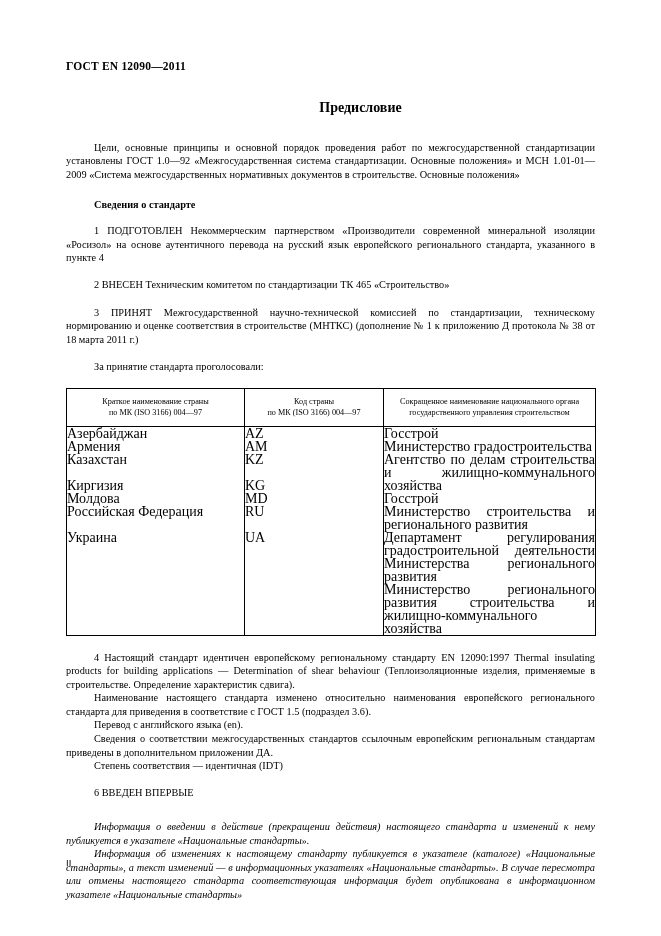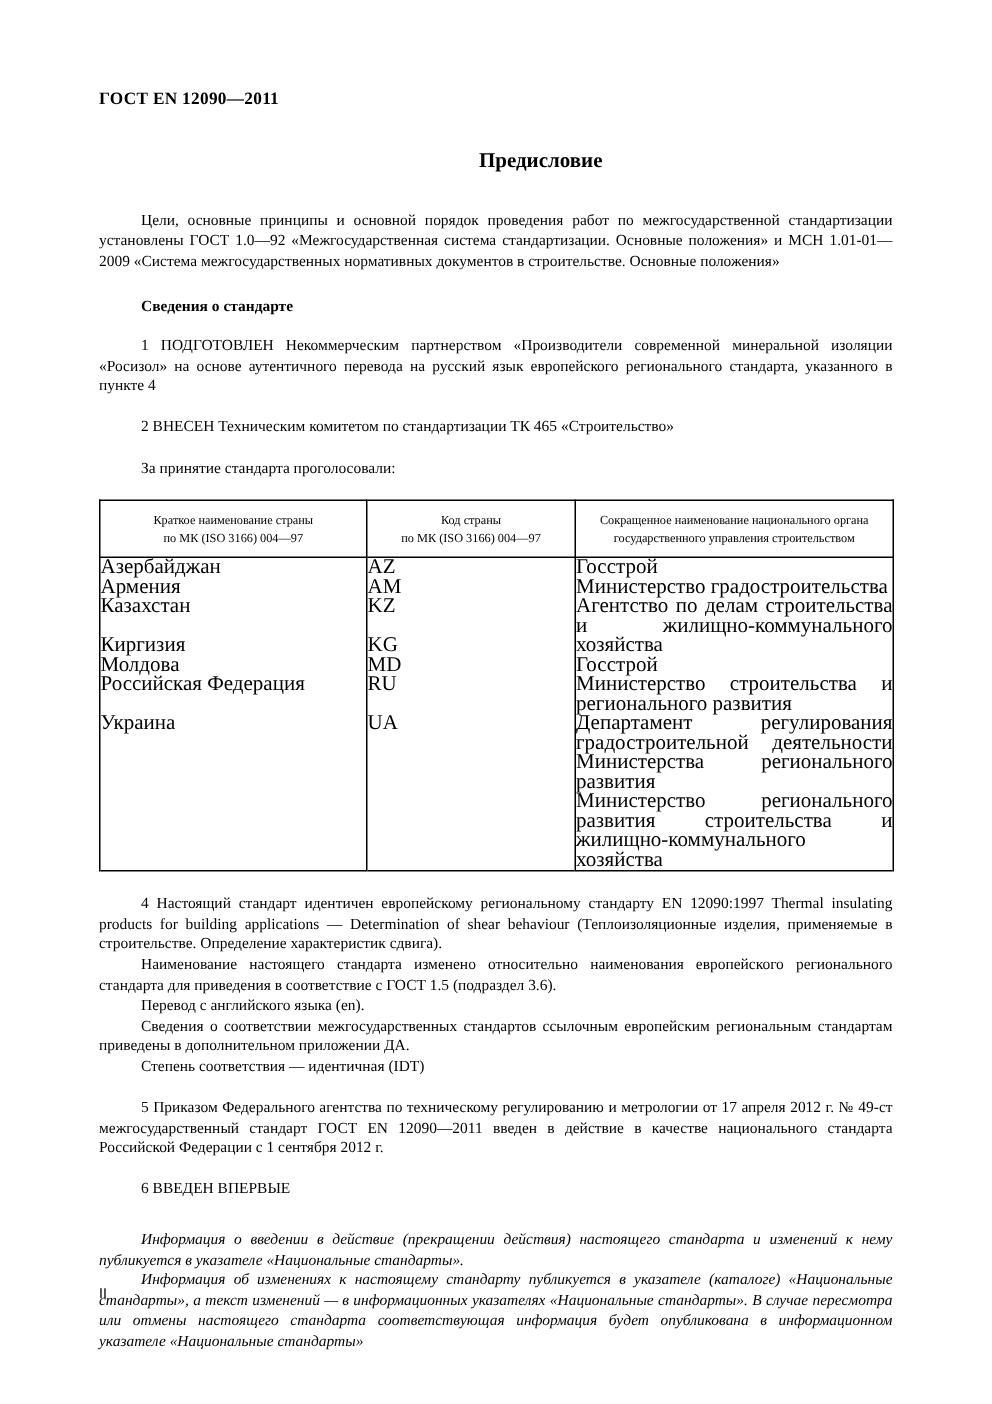--- a/index.html
+++ b/index.html
@@ -121,20 +121,21 @@
     <div class="doc-header">ГОСТ EN 12090—2011</div>
 
     <div class="doc-title">Предисловие</div>
 
     <p class="para indent">Цели, основные принципы и основной порядок проведения работ по межгосударственной стандартизации установлены ГОСТ 1.0—92 «Межгосударственная система стандартизации. Основные положения» и МСН 1.01-01—2009 «Система межгосударственных нормативных документов в строительстве. Основные положения»</p>
 
     <div class="subhead">Сведения о стандарте</div>
 
     <p class="para indent gapsm">1  ПОДГОТОВЛЕН Некоммерческим партнерством «Производители современной минеральной изоляции «Росизол» на основе аутентичного перевода на русский язык европейского регионального стандарта, указанного в пункте 4</p>
     <p class="para indent gap">2  ВНЕСЕН Техническим комитетом по стандартизации ТК 465 «Строительство»</p>
+    <p class="para indent gap">3  ПРИНЯТ Межгосударственной научно-технической комиссией по стандартизации, техническому нормированию и оценке соответствия в строительстве (МНТКС) (дополнение № 1 к приложению Д протокола № 38 от 18 марта 2011 г.)</p>
     <p class="para indent gap">За принятие стандарта проголосовали:</p>
 
     <table class="vote-table">
       <colgroup>
         <col class="col-name">
         <col class="col-code">
         <col class="col-org">
       </colgroup>
       <thead>
         <tr>
@@ -190,21 +191,20 @@
         </tr>
       </tbody>
     </table>
 
     <p class="para indent" style="margin-top:15px">4  Настоящий стандарт идентичен европейскому региональному стандарту EN 12090:1997 Thermal insulating products for building applications — Determination of shear behaviour (Теплоизоляционные изделия, применяемые в строительстве. Определение характеристик сдвига).</p>
     <p class="para indent">Наименование настоящего стандарта изменено относительно наименования европейского регионального стандарта для приведения в соответствие с ГОСТ 1.5 (подраздел 3.6).</p>
     <p class="para indent">Перевод с английского языка (en).</p>
     <p class="para indent">Сведения о соответствии межгосударственных стандартов ссылочным европейским региональным стандартам приведены в дополнительном приложении ДА.</p>
     <p class="para indent">Степень соответствия — идентичная (IDT)</p>
 
-    <p class="para indent gap">5  Приказом Федерального агентства по техническому регулированию и метрологии от 17 апреля 2012 г. № 49-ст межгосударственный стандарт ГОСТ EN 12090—2011 введен в действие в качестве национального стандарта Российской Федерации с 1 сентября 2012 г.</p>
     <p class="para indent gap">6  ВВЕДЕН ВПЕРВЫЕ</p>
 
     <p class="para indent italic gap" style="margin-top:20px">Информация о введении в действие (прекращении действия) настоящего стандарта и изменений к нему публикуется в указателе «Национальные стандарты».</p>
     <p class="para indent italic">Информация об изменениях к настоящему стандарту публикуется в указателе (каталоге) «Национальные стандарты», а текст изменений — в информационных указателях «Национальные стандарты». В случае пересмотра или отмены настоящего стандарта соответствующая информация будет опубликована в информационном указателе «Национальные стандарты»</p>
 
   </div>
 
   <div class="pagenum">II</div>
 </div>
 

